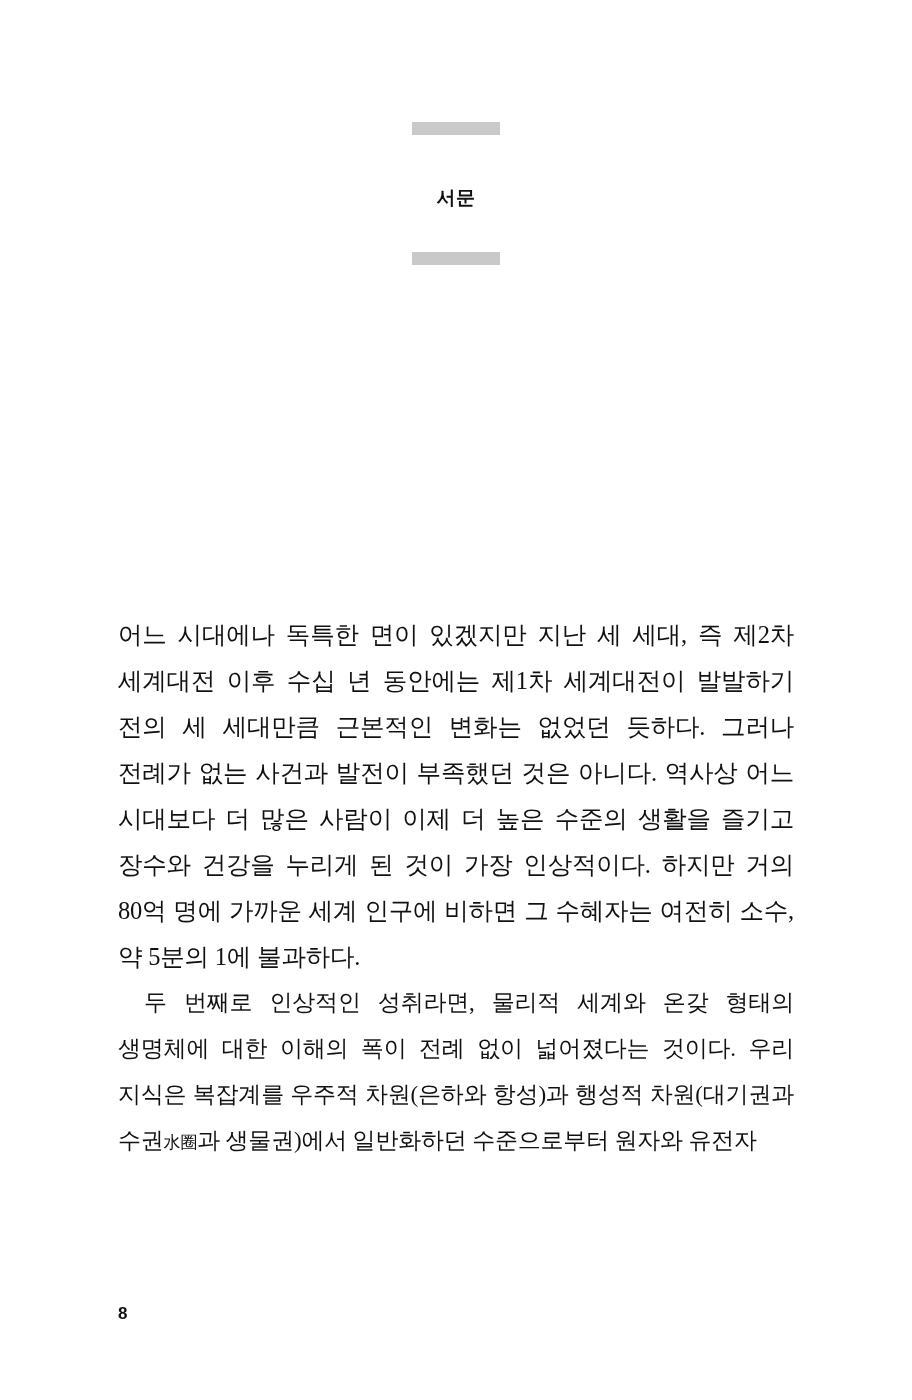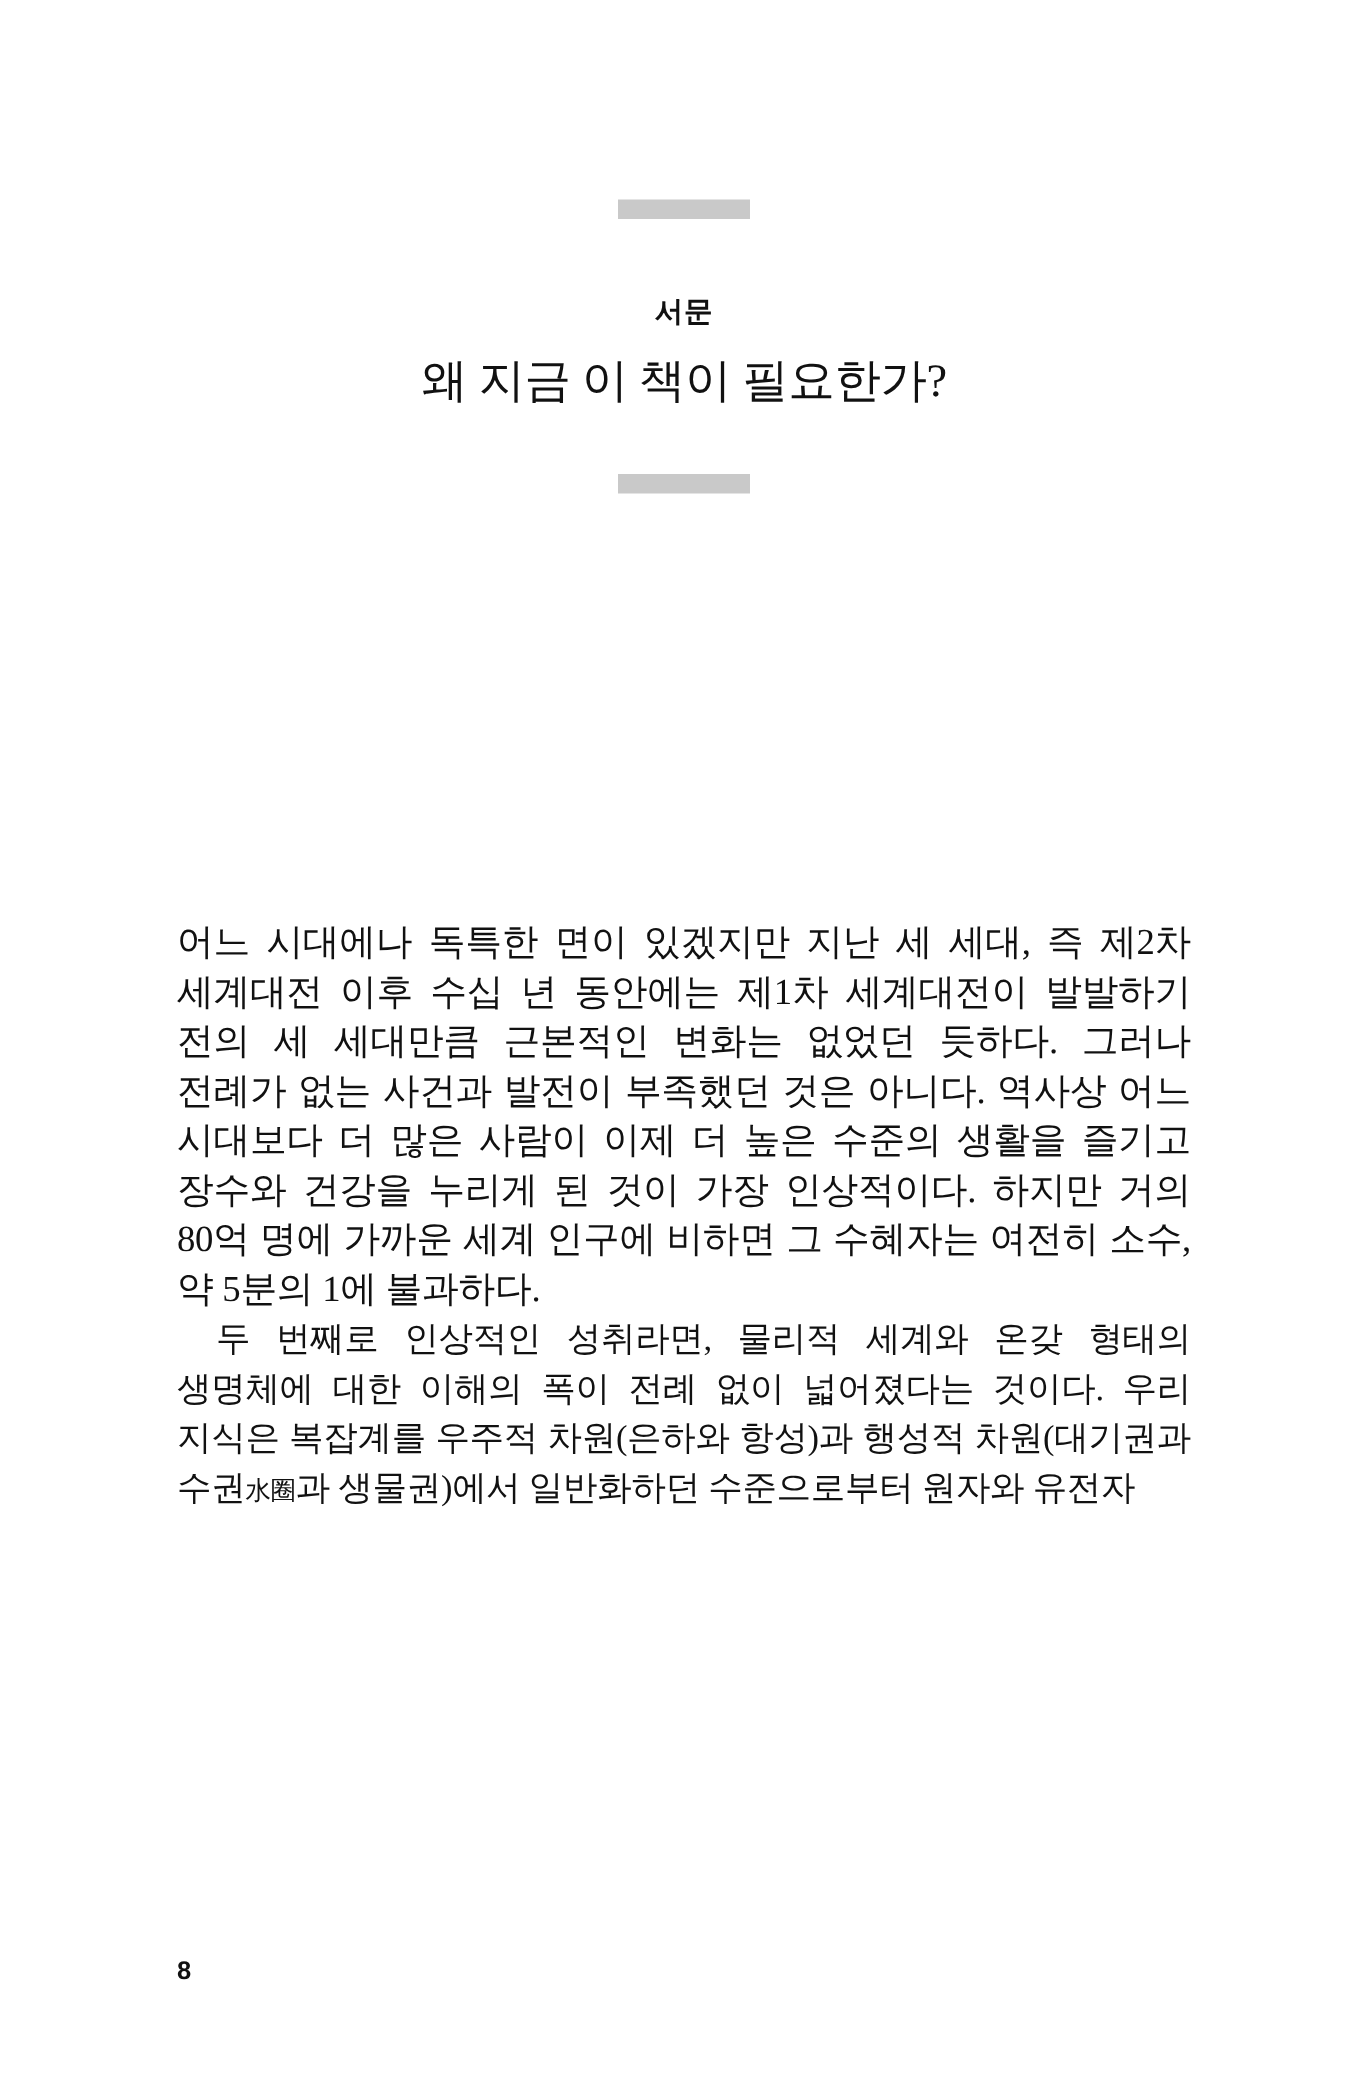--- a/index.html
+++ b/index.html
@@ -12,21 +12,21 @@
     height: 1400px;
     position: relative;
     font-family: "Liberation Serif", "DejaVu Serif", serif;
     color: #111111;
     overflow: hidden;
   }
 
   .page {
     position: absolute;
     inset: 0;
-    padding: 11px;
+    padding: 0;
   }
 
   
   .opener {
     padding-top: 122px;
     text-align: center;
   }
 
   .rule {
     width: 88px;
@@ -58,21 +58,21 @@
   .body-block {
     position: absolute;
     top: 612px;
     left: 118px;
     width: 676px;
   }
 
   .body-block p {
     margin: 0;
     font-size: 24.5px;
-    line-height: 33px;
+    line-height: 46px;
     text-align: justify;
     text-justify: inter-character;
     letter-spacing: -0.2px;
     word-break: keep-all;
   }
 
   .body-block p.indent {
     text-indent: 26px;
     font-family: Liberation Serif, serif;
   }
@@ -98,21 +98,20 @@
   }
 </style>
 </head>
 <body>
 
 <div class="page">
 
   <div class="opener">
     <div class="rule rule-top"></div>
     <div class="kicker">서문</div>
-    <h1 class="opener-title">왜 지금 이 책이 필요한가?</h1>
     <div class="rule rule-bottom"></div>
   </div>
 
   <div class="body-block">
     <p>어느 시대에나 독특한 면이 있겠지만 지난 세 세대, 즉 제2차 세계대전 이후 수십 년 동안에는 제1차 세계대전이 발발하기 전의 세 세대만큼 근본적인 변화는 없었던 듯하다. 그러나 전례가 없는 사건과 발전이 부족했던 것은 아니다. 역사상 어느 시대보다 더 많은 사람이 이제 더 높은 수준의 생활을 즐기고 장수와 건강을 누리게 된 것이 가장 인상적이다. 하지만 거의 80억 명에 가까운 세계 인구에 비하면 그 수혜자는 여전히 소수, 약 5분의 1에 불과하다.</p>
     <p class="indent mixed"><span>두 번째로 인상적인 성취라면, 물리적 세계와 온갖 형태의 생명체에 대한 이해의 폭이 전례 없이 넓어졌다는 것이다. 우리 지식은 복잡계를 우주적 차원(은하와 항성)과 행성적 차원(대기권과 수권</span><span class="small-gloss">水圈</span><span>과 생물권)에서 일반화하던 수준으로부터 원자와 유전자</span></p>
   </div>
 
   <div class="folio">8</div>
 

